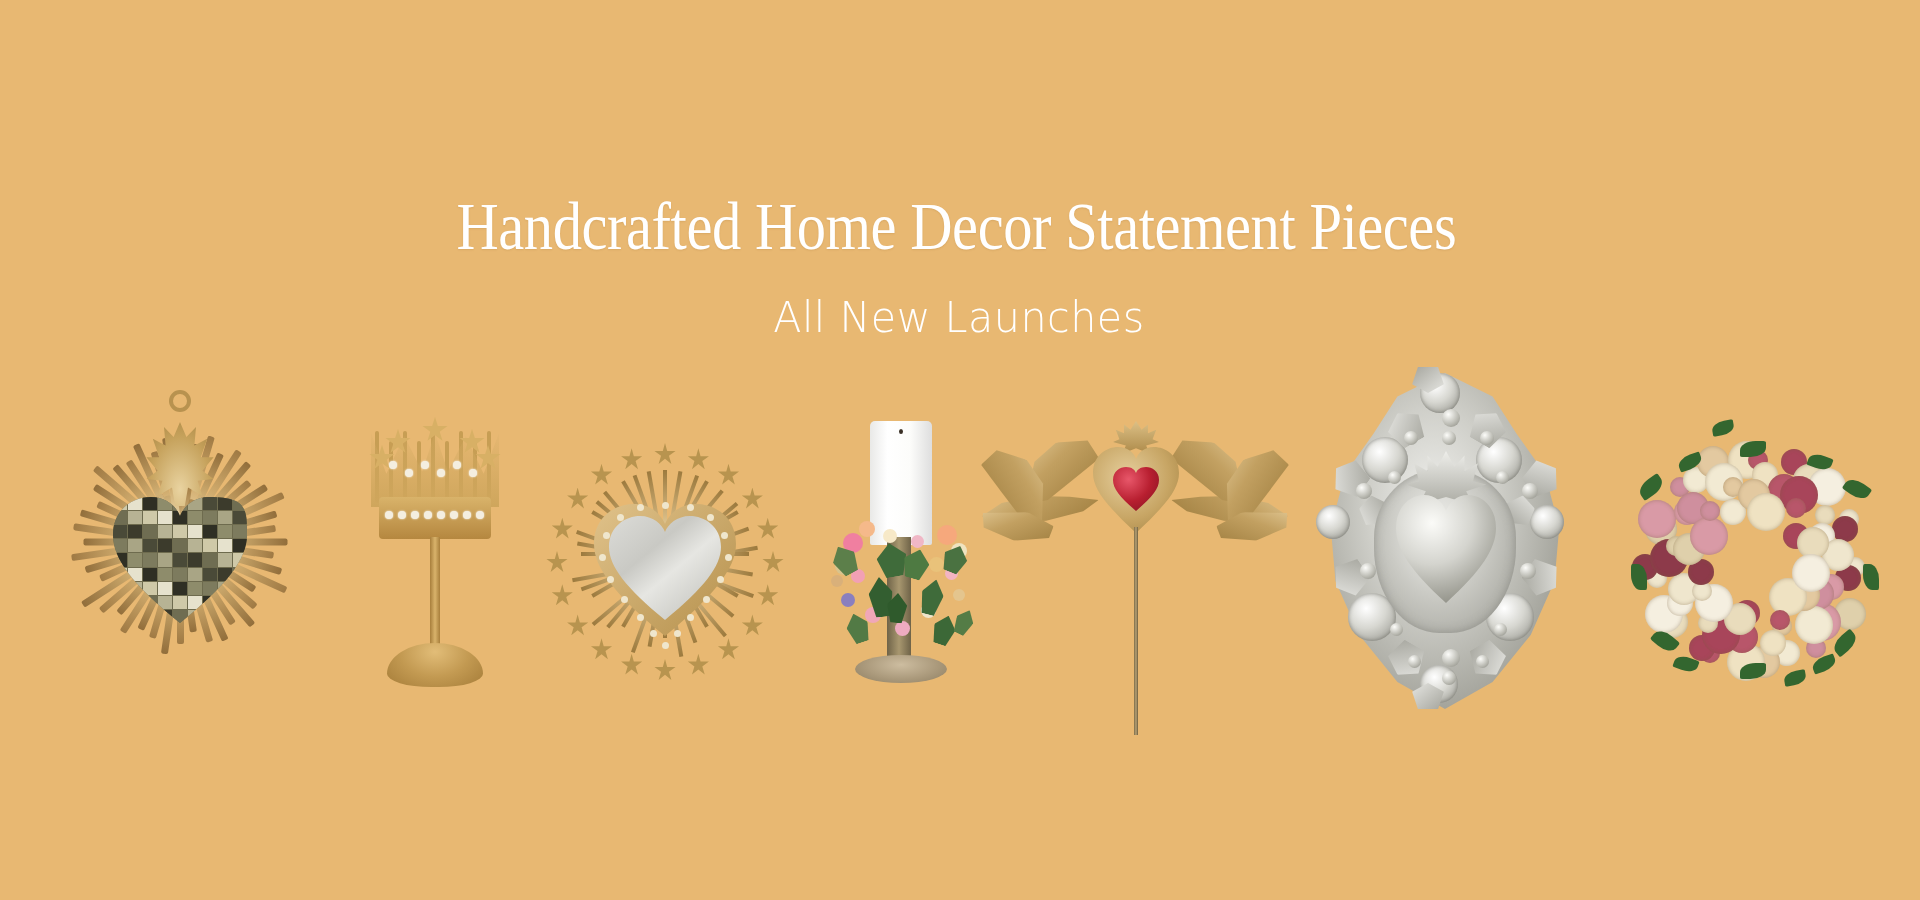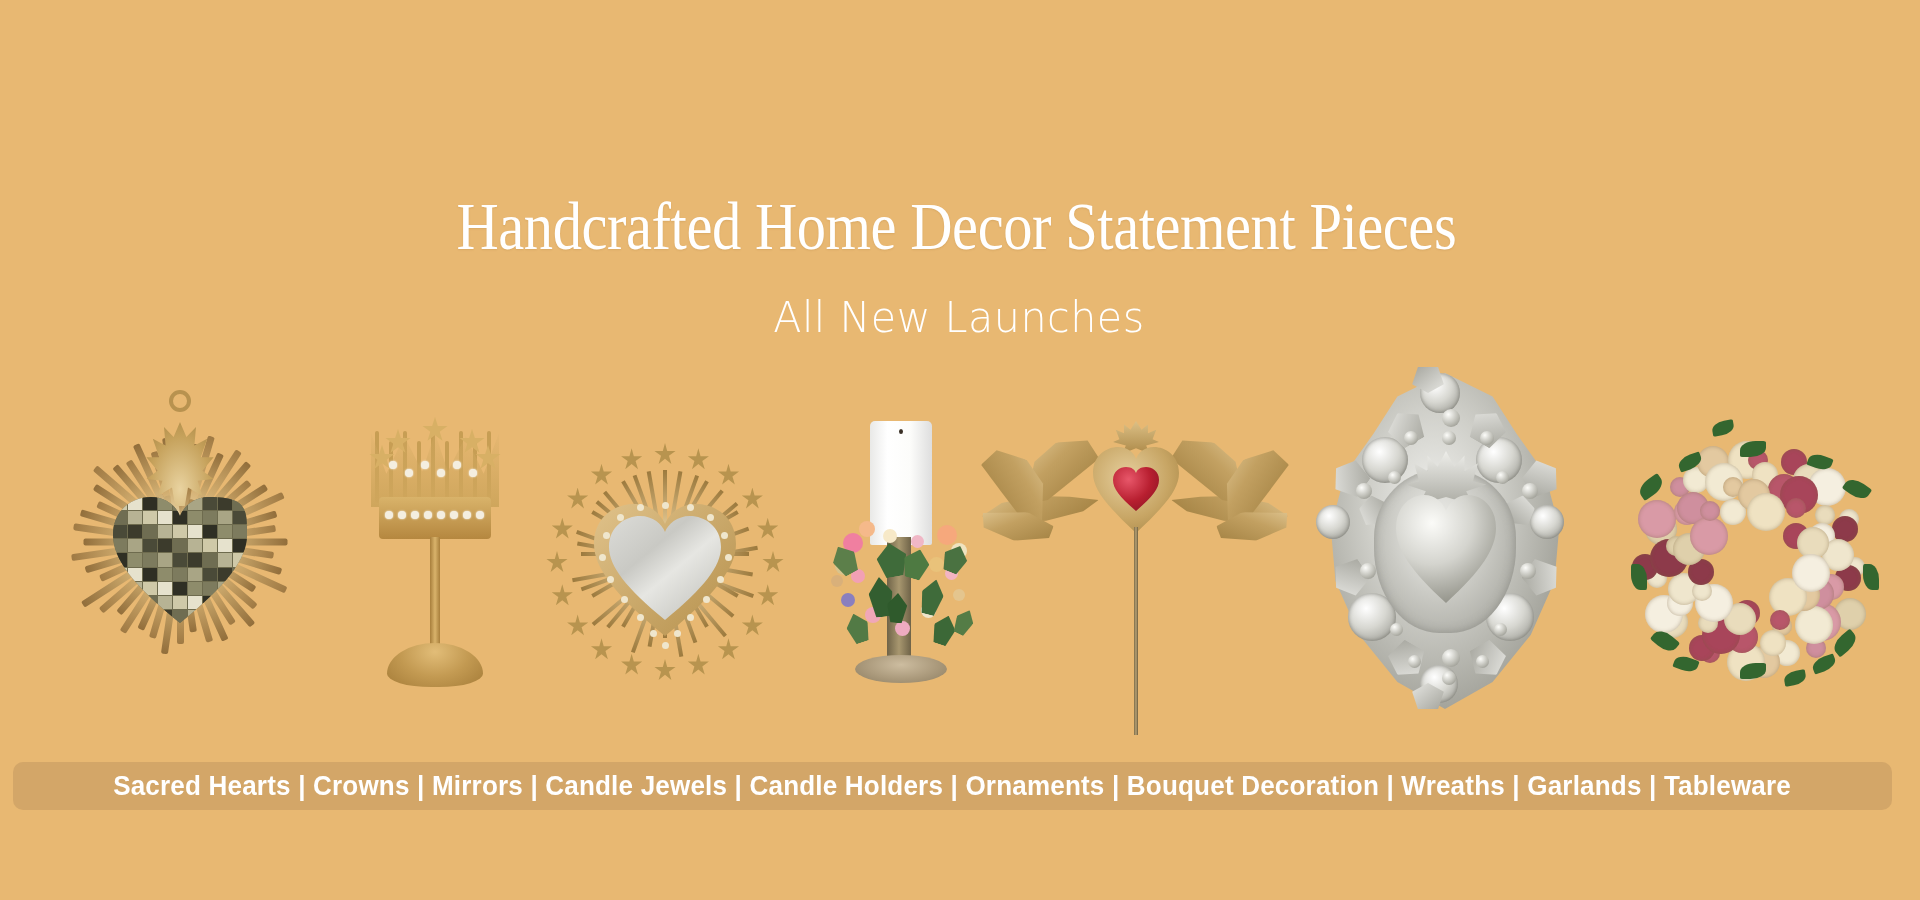--- a/index.html
+++ b/index.html
@@ -718,17 +718,14 @@
           <div class="wleaf" style="left: 200px; top: 36px; width: 24px; height: 14px; transform: rotate(20deg);"></div>
           <div class="wleaf" style="left: 66px; top: 238px; width: 24px; height: 14px; transform: rotate(-160deg);"></div>
           <div class="wleaf" style="left: 204px; top: 238px; width: 24px; height: 14px; transform: rotate(160deg);"></div>
           <div class="wleaf" style="left: 104px; top: 2px; width: 22px; height: 14px; transform: rotate(170deg);"></div>
           <div class="wleaf" style="left: 176px; top: 252px; width: 22px; height: 14px; transform: rotate(-10deg);"></div>
         </div>
     </div>
 
   </div>
 
-  <div class="cat-bar">
-    <span class="cat-text">Sacred Hearts | Crowns | Mirrors | Candle Jewels | Candle Holders | Ornaments | Bouquet Decoration | Wreaths | Garlands | Tableware</span>
-  </div>
 
 </div>
 
 </body></html>

